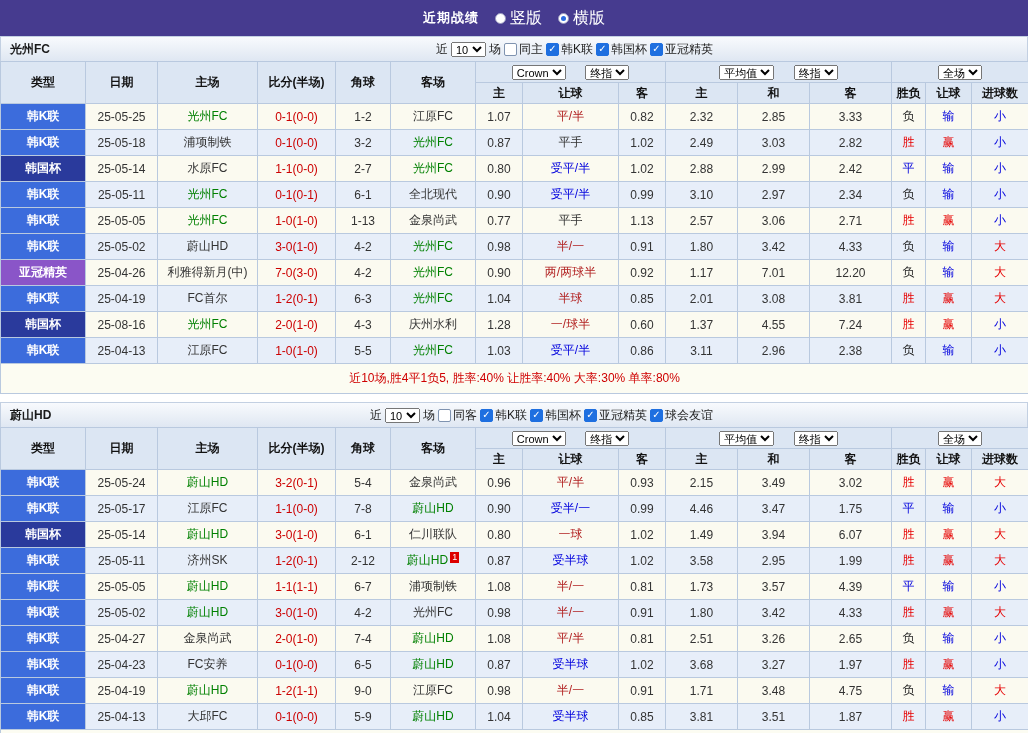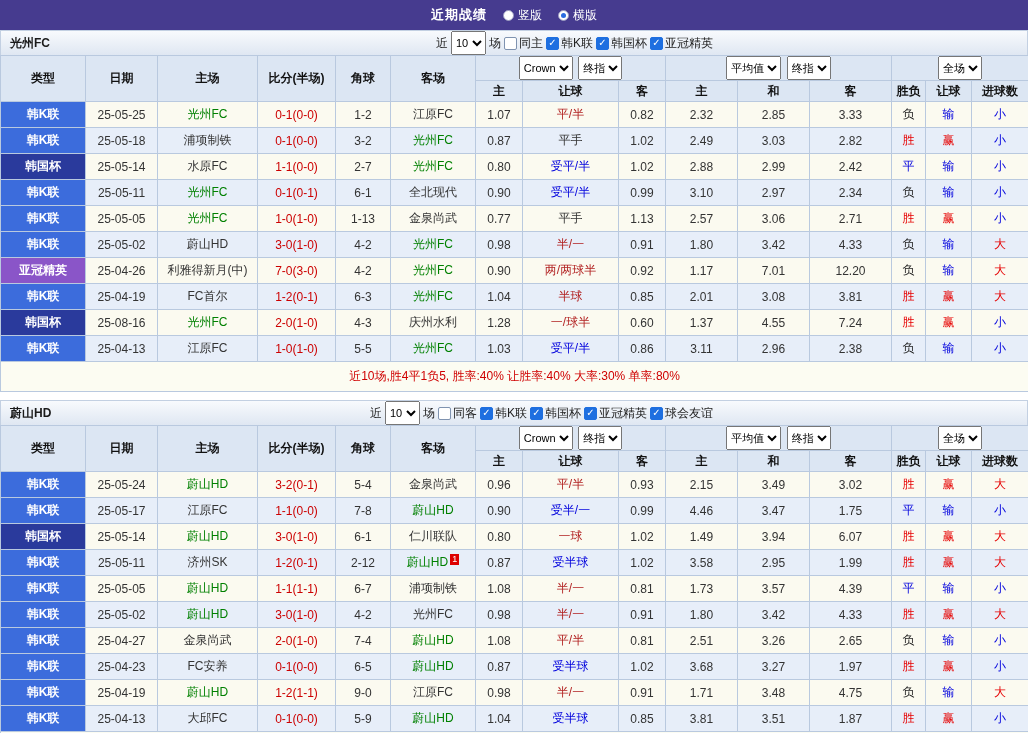--- a/index.html
+++ b/index.html
@@ -1,30 +1,30 @@
 <!DOCTYPE html>
 <html style="--c-topbar_bg: #463b8f; --c-header_bg: #dce6f3; --c-grid_border: #b9c9df; --c-row_odd: #fbfaf0; --c-row_even: #e7eef9; --c-league_kleague: #3c6cdc; --c-league_cup: #2a3a9c; --c-league_acl: #8a55c8; --c-featured_team: #008000; --c-score_red: #cc0000; --c-win_red: #e60000; --c-lose_blue: #0000dd; --c-neutral_dark: #222222; --c-handicap_give: #b22222; --c-handicap_level: #333333; --c-summary_red: #cf0000; --c-summary_bg: #fcfcf2; --c-checkbox_blue: #1e6fe0;"><head>
 <meta charset="utf-8">
 <style>
   *{box-sizing:border-box;margin:0;padding:0}
   html,body{background:#fff}
   body{width:1028px;font-family:"Liberation Sans","DejaVu Sans",sans-serif;font-size:12px;color:#333}
 
-  .topbar{height:30px;background:var(--c-topbar_bg,#463b8f);display:flex;align-items:center;justify-content:center;gap:16px;color:#fff}
+  .topbar{height:36px;background:var(--c-topbar_bg,#463b8f);display:flex;align-items:center;justify-content:center;gap:16px;color:#fff}
   .topbar-title{font-weight:bold;font-size:13px;letter-spacing:1px}
-  .radio-opt{display:inline-flex;align-items:center;gap:4px;cursor:pointer;font-size:12px;color:#fff}
+  .radio-opt{display:inline-flex;align-items:center;gap:4px;cursor:pointer;font-size:16px;color:#fff}
   .radio{width:11px;height:11px;border-radius:50%;background:#fff;border:1px solid #9a9ac0;position:relative;display:inline-block}
   .radio.on::after{content:"";position:absolute;left:2px;top:2px;right:2px;bottom:2px;border-radius:50%;background:#2a6be0}
 
   .block{margin-top:0}
   .block + .block{margin-top:8px}
   .section-bar{height:25px;background:linear-gradient(#f8fafd,#dfe7f2);border:1px solid #c3d0e2;border-bottom:none;display:flex;align-items:center;padding:0 9px;position:relative}
   .team-name{font-weight:bold;color:#1a1a1a}
   .filters{position:absolute;right:314px;top:0;height:100%;display:flex;align-items:center;gap:3px;white-space:nowrap;color:#222}
-  select{font-size:11px;height:24px;font-family:inherit}
+  select{font-size:11px;height:15px;font-family:inherit}
   .cb{width:13px;height:13px;display:inline-flex;align-items:center;justify-content:center;border:1px solid #7f93b0;background:#fff;font-size:10px;line-height:1;border-radius:2px;color:transparent}
   .cb.cb-on{background:var(--c-checkbox_blue,#1e6fe0);border-color:var(--c-checkbox_blue,#1e6fe0);color:#fff}
   .cb-item{display:inline-flex;align-items:center;gap:2px;cursor:pointer}
   .league-filters{display:inline-flex;align-items:center;gap:3px}
 
   table.grid{width:1028px;border-collapse:collapse;table-layout:fixed;background:#701a75}
   .grid th,.grid td{border:1px solid var(--c-grid_border,#b9c9df);text-align:center;overflow:hidden;white-space:nowrap;padding:0 1px}
   .grid thead th{background:var(--c-header_bg,#dce6f3);font-weight:bold;height:21px;font-size:12px;color:#111}
   .grid tbody td{height:26px}
   .grid tbody tr:nth-child(odd){background:var(--c-row_odd,#fbfaf0)}
@@ -36,21 +36,21 @@
   td.team{cursor:pointer}
   td.team.feat{color:var(--c-featured_team,#008000)}
   td.score{color:var(--c-score_red,#cc0000);cursor:pointer}
   .t-red{color:var(--c-win_red,#e60000)}
   .t-blue{color:var(--c-lose_blue,#0000dd)}
   .t-dark{color:var(--c-neutral_dark,#222)}
   .t-maroon{color:var(--c-handicap_give,#b22222)}
   .t-black{color:var(--c-handicap_level,#333)}
   td.summary{height:30px;background:var(--c-summary_bg,#fcfcf2);color:var(--c-summary_red,#cf0000)}
   .badge{display:inline-block;background:#d00;color:#fff;font-size:9px;line-height:11px;min-width:9px;padding:0 1px;margin-left:2px;vertical-align:top}
-  .dd-cell select{margin:0 1px}
+  .dd-cell select{margin:0 8px}
 </style>
 </head>
 <body>
 
 <div class="topbar">
   <span class="topbar-title">近期战绩</span>
   <label class="radio-opt">
     <span class="radio"></span>
     <span>竖版</span>
   </label>

